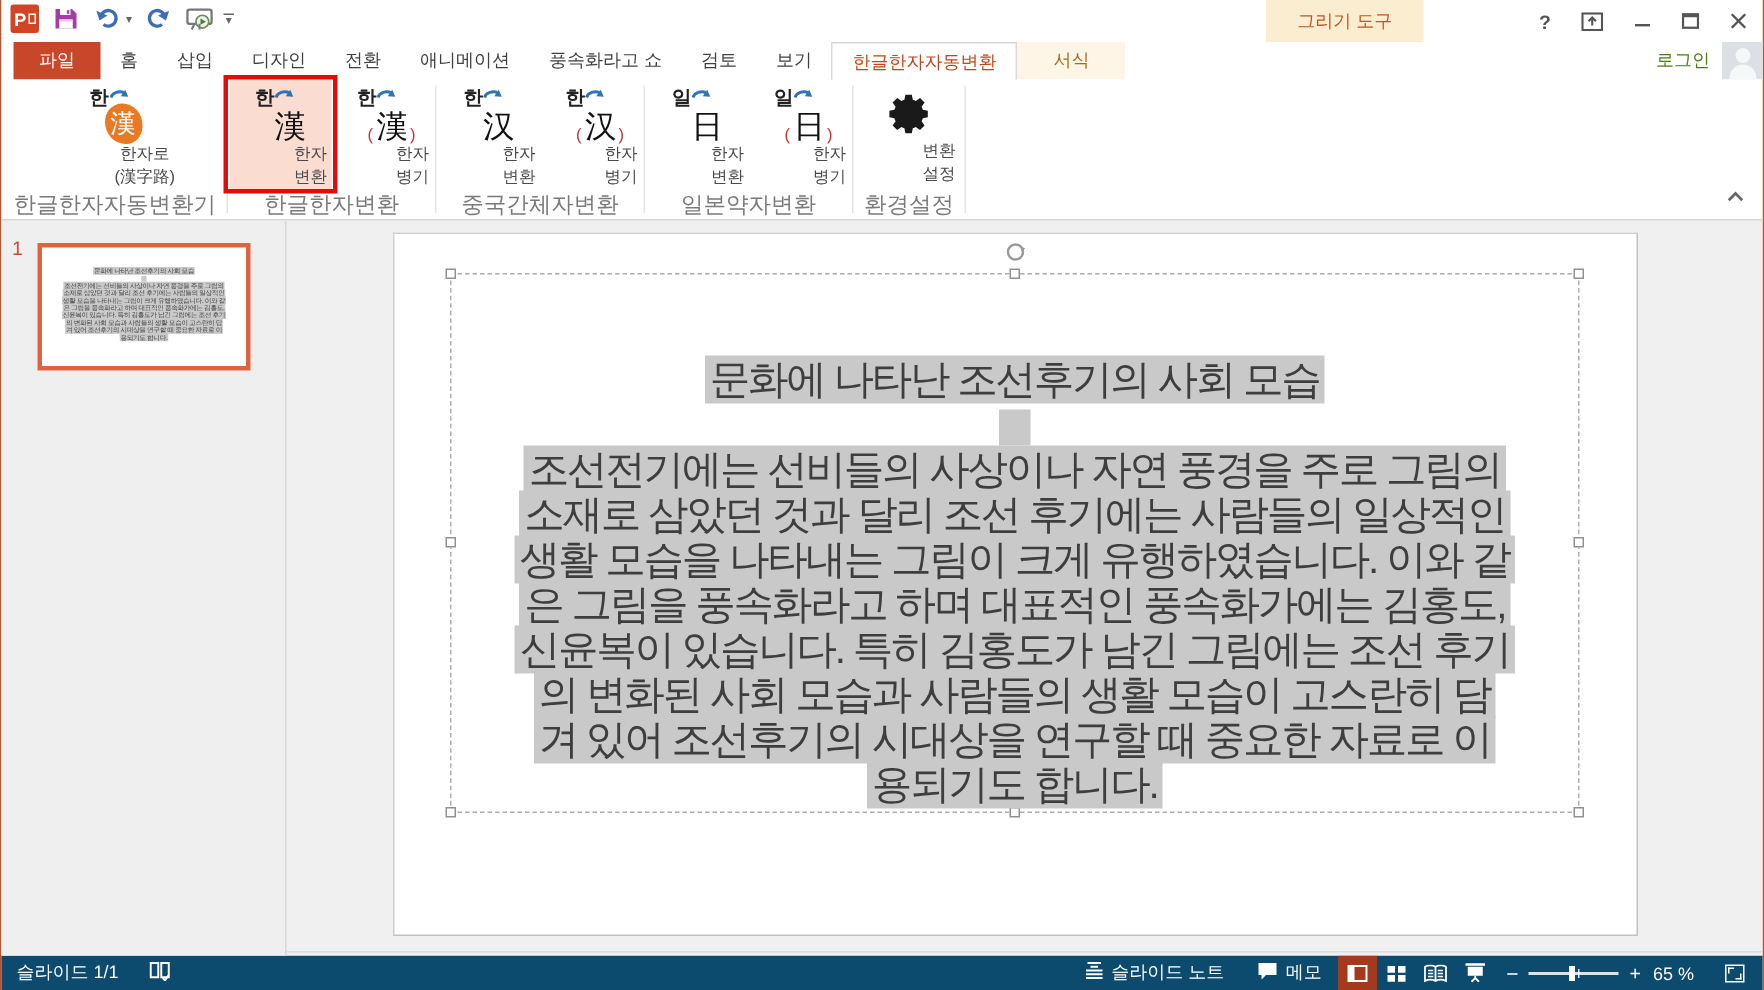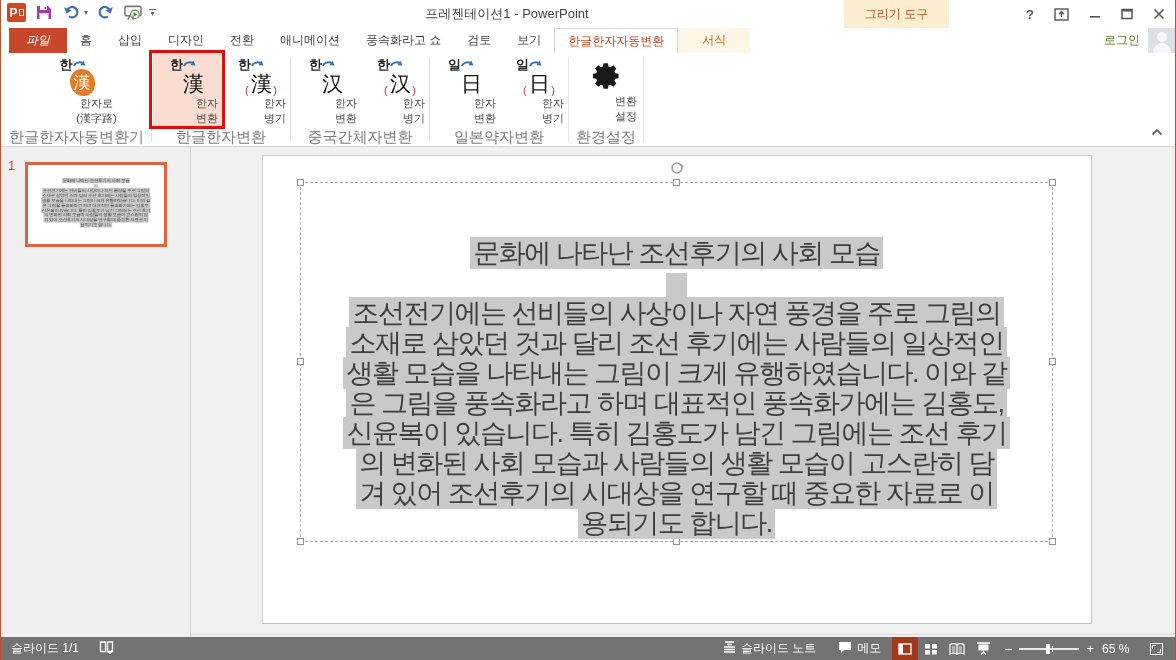--- a/index.html
+++ b/index.html
@@ -23,21 +23,21 @@
               display:flex; align-items:center; font-size:13px; color:#444; white-space:nowrap; }
   .ctxhdr { position:absolute; left:843px; top:0; width:105px; height:28px; background:#FBEDCF;
             color:#C25425; font-size:12px; display:flex; align-items:center; justify-content:center; }
   .winbtns { position:absolute; right:10px; top:0; height:28px; display:flex; align-items:center; gap:20px;
              color:#555; font-size:13px; }
   .winbtns span { display:flex; align-items:center; justify-content:center; }
 
   
   .tabrow { height:25px; display:flex; align-items:stretch; background:#fff; flex:0 0 auto; position:relative; }
   .tab { display:flex; align-items:center; padding:0 13px; font-size:12px; color:#3f3f3f; white-space:nowrap; }
-  .tab.file { background:#C8472A; color:#fff; padding:0 17px; margin-left:8px;font-style:italic; }
+  .tab.file { background:#C8472A; color:#fff; padding:0 17px; margin-left:8px; }
   .tab.active { color:#C2441C; background:#fff; border:1px solid #D9D9D9; border-bottom:none; position:relative; z-index:3; }
   .tab.ctx { background:#FDF6E6; color:#AA6A1E; padding:0 24px; }
   .tabrow .spacer { flex:1; }
   .login { display:flex; align-items:center; font-size:12px; color:#4d7c0f; padding-right:8px; }
   .avatar { width:27px; height:25px; background:#DCDFE3; position:relative; overflow:hidden; }
   .avatar .head { position:absolute; left:8.5px; top:4px; width:10px; height:10px; border-radius:50%; background:#F6F7F8; }
   .avatar .torso { position:absolute; left:4.5px; top:15px; width:18px; height:12px; border-radius:9px 9px 0 0; background:#F6F7F8; }
 
   
   .ribbon { height:94px; background:#fff; border-bottom:1px solid #D4D4D4; display:flex; align-items:stretch;
@@ -84,21 +84,21 @@
   .h-ml{left:-4px;top:50%;margin-top:-4px} .h-mr{right:-4px;top:50%;margin-top:-4px}
   .h-bl{left:-4px;bottom:-4px} .h-bm{left:50%;margin-left:-4px;bottom:-4px} .h-br{right:-4px;bottom:-4px}
   .rotate { position:absolute; left:50%; top:-22px; margin-left:-7px; }
 
   .sl-text { position:absolute; left:0; right:0; top:55px; text-align:center;
              font-size:27px; line-height:30px; letter-spacing:-1.5px; color:#3E3E3E; }
   .hl-txt { background:#C9C9C9; padding:1px 3px; }
   .emptyhl { display:inline-block; width:21px; height:24px; background:#C9C9C9; vertical-align:middle; }
 
   
-  .statusbar { height:23px; background:#737373; color:#fff; display:flex; align-items:center;
+  .statusbar { height:23px; background:#0c4a6e; color:#fff; display:flex; align-items:center;
                font-size:12px; flex:0 0 auto; }
   .sb-left { display:flex; align-items:center; gap:20px; padding-left:10px; }
   .sb-right { margin-left:auto; display:flex; align-items:center; }
   .sb-item { display:flex; align-items:center; gap:5px; padding:0 11px; height:23px; }
   .viewbtn { width:26px; height:23px; display:flex; align-items:center; justify-content:center; }
   .viewbtn.active { background:#A33A1E; }
   .zoomwrap { display:flex; align-items:center; gap:7px; padding:0 8px; }
   .ztrack { width:60px; height:2px; background:rgba(255,255,255,.85); position:relative; }
   .ztick { position:absolute; left:55%; top:-2px; width:1px; height:6px; background:rgba(255,255,255,.85); }
   .zthumb { position:absolute; left:27px; top:-4px; width:4px; height:10px; background:#fff; }
@@ -144,21 +144,20 @@
       <span class="icon16">
         <svg width="19" height="16" viewBox="0 0 19 16">
             <rect x="1" y="1" width="17" height="10" rx="1.5" fill="none" stroke="#777" stroke-width="1.6"></rect>
             <circle cx="11.5" cy="9.5" r="4.5" fill="#EDF3EA" stroke="#6B8E5A" stroke-width="1.2"></circle>
             <path d="M10.2 7.3 L14 9.5 L10.2 11.7 Z" fill="#4E7A3A"></path>
             <path d="M6 11 L4 15 M9.5 11 L9.5 15" stroke="#777" stroke-width="1.4"></path>
           </svg>
       </span>
       <span class="qat-more"><span class="bar"></span>▾</span>
     </div>
-    <div class="wintitle">프레젠테이션1 - PowerPoint</div>
     <div class="ctxhdr">그리기 도구</div>
     <div class="winbtns">
       <span style="font-weight:bold;">?</span>
       <span>
         <svg width="15" height="13" viewBox="0 0 15 13">
             <rect x="1" y="1" width="13" height="11" fill="none" stroke="#555" stroke-width="1.4"></rect>
             <path d="M7.5 9 V4 M5 6.2 L7.5 3.6 L10 6.2" fill="none" stroke="#555" stroke-width="1.4"></path>
           </svg>
       </span>
       <span>

